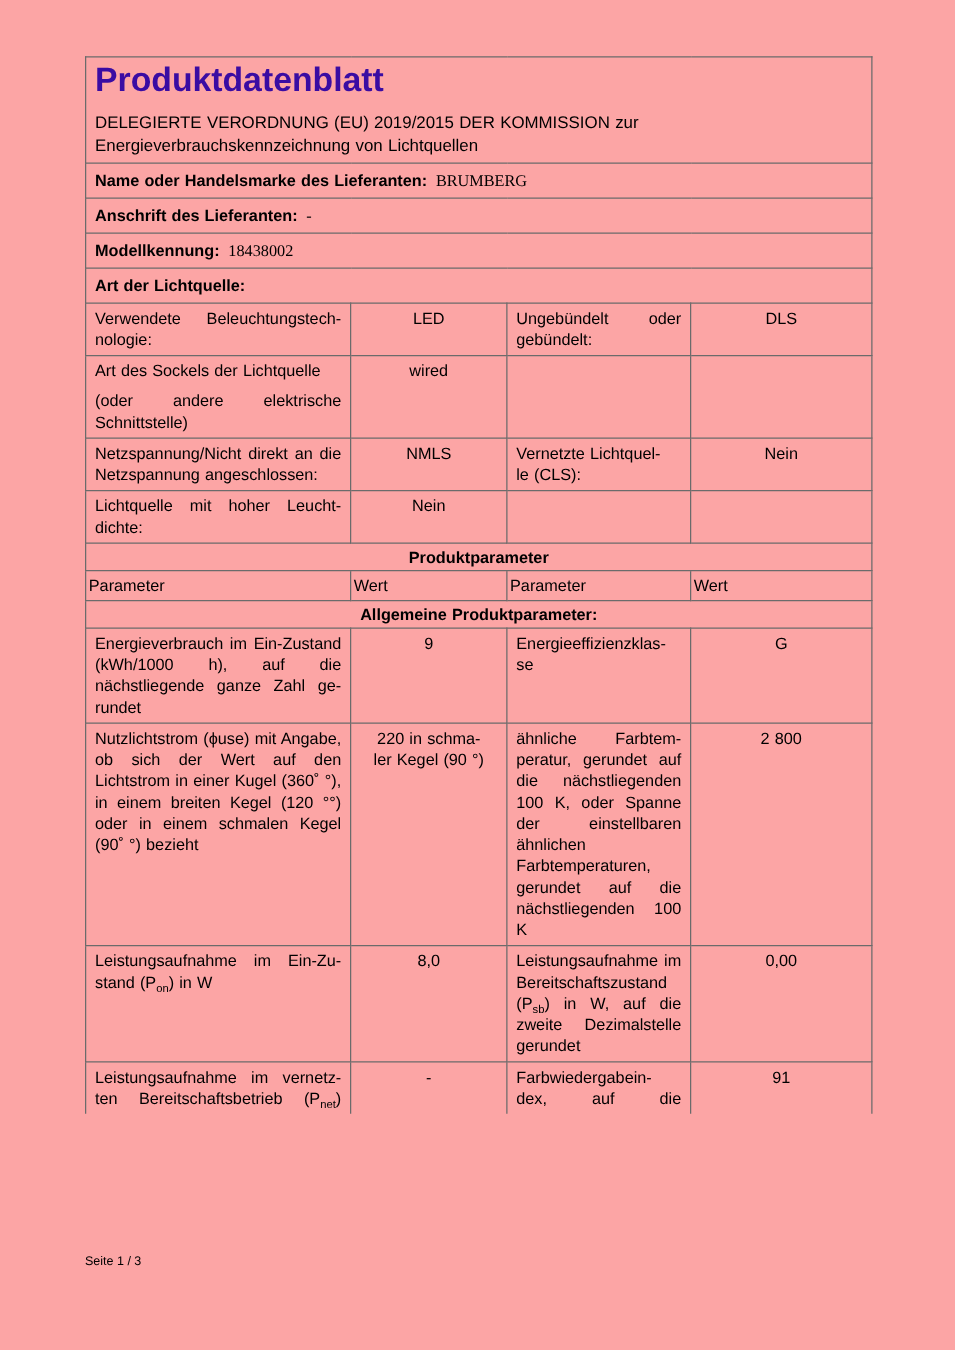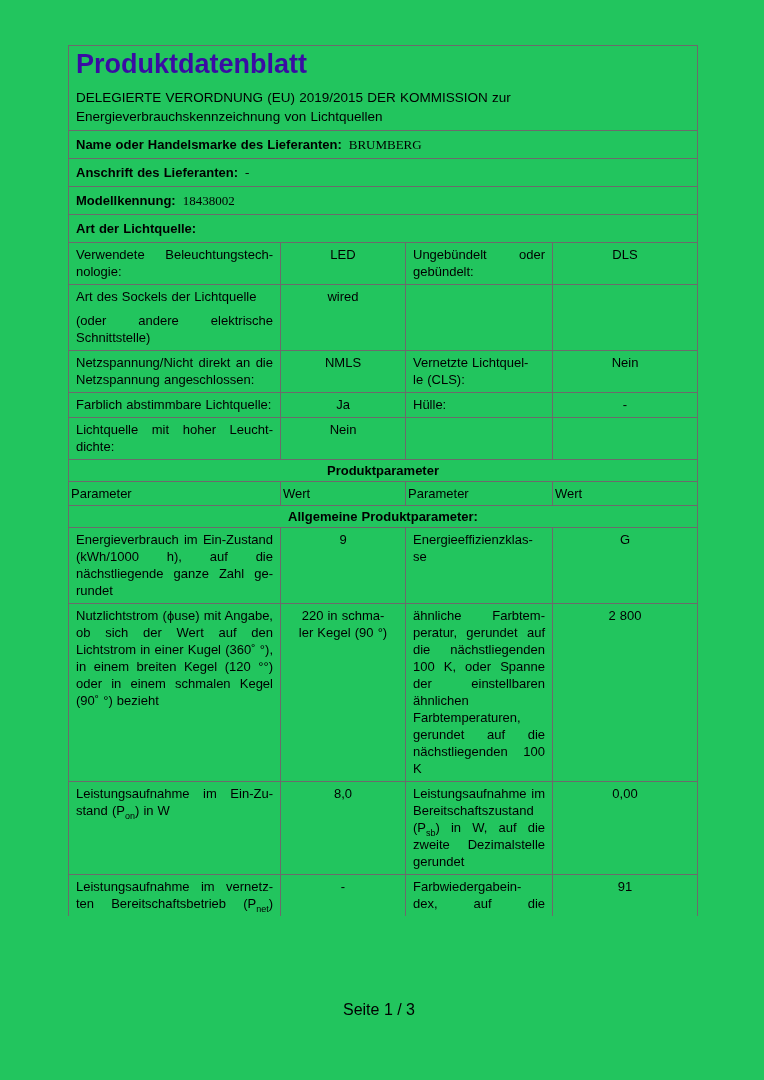--- a/index.html
+++ b/index.html
@@ -1,21 +1,21 @@
 <!DOCTYPE html>
 <html><head>
 <meta charset="utf-8">
 <style>
   * { box-sizing: border-box; }
   html,body { margin:0; padding:0; background:#ffffff; }
   .page {
     position: relative;
     width: 764px;
     height: 1080px;
-    background: #22c55e;
+    background: #fca5a5;
     overflow: hidden;
     font-family: "Liberation Sans", sans-serif;
     color: #000;
   }
   table.doc {
     position: absolute;
     left: 68px;
     top: 45px;
     width: 629px;
     border-collapse: collapse;
@@ -52,22 +52,22 @@
   }
   tr.cols td { padding: 3px 2px; }
   tr.cut td { border-bottom: none; }
   .pgap { display: block; height: 7px; }
   sub { font-size: 9px; line-height: 0; }
   .footer {
     position: absolute;
     top: 1004px;
     left: 68px;
     width: 622px;
-    text-align: center;
-    font-size: 16px;
+    text-align: left;
+    font-size: 10px;
     line-height: 12px;
   }
 </style>
 </head>
 <body>
 
 <div class="page">
   <table class="doc">
     <colgroup>
       <col style="width:212px">
@@ -118,26 +118,20 @@
       <td class="j"></td>
       <td class="c"></td>
     </tr>
     <tr>
       <td class="j">Netzspannung/Nicht direkt an die Netzspannung angeschlos­sen:</td>
       <td class="c">NMLS</td>
       <td class="j">Vernetzte Lichtquel-<br>le (CLS):</td>
       <td class="c">Nein</td>
     </tr>
     <tr>
-      <td class="j">Farblich abstimmbare Licht­quelle:</td>
-      <td class="c">Ja</td>
-      <td class="j">Hülle:</td>
-      <td class="c">-</td>
-    </tr>
-    <tr>
       <td class="j">Lichtquelle mit hoher Leucht­dichte:</td>
       <td class="c">Nein</td>
       <td class="j"></td>
       <td class="c"></td>
     </tr>
 
     <tr class="section">
       <td colspan="4">Produktparameter</td>
     </tr>
     <tr class="cols">

